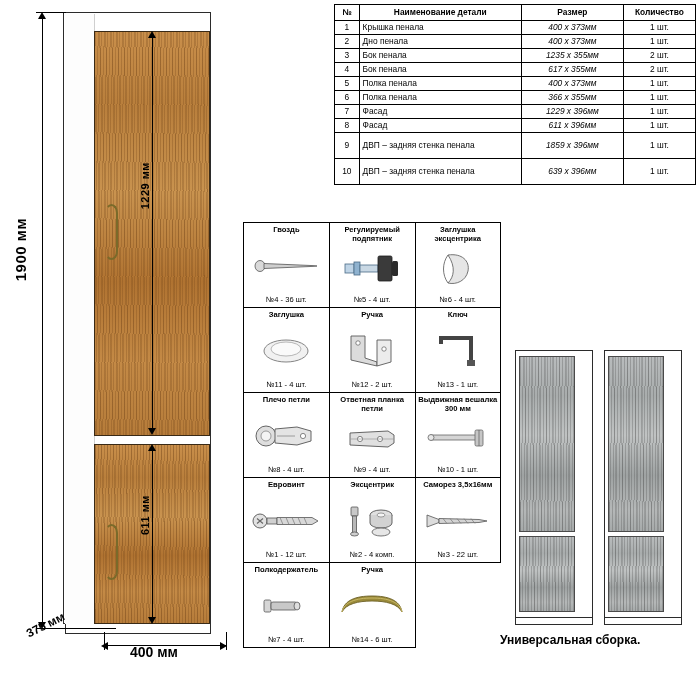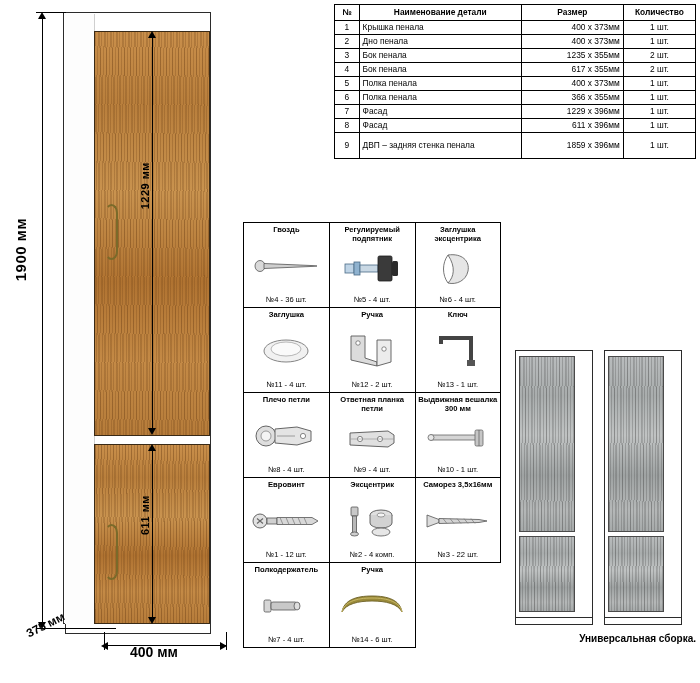--- a/index.html
+++ b/index.html
@@ -36,21 +36,21 @@
     line-height: 1.15;
     vertical-align: middle;
   }
   .parts-table th {
     font-weight: bold;
     text-align: center;
     height: 13px;
   }
   .parts-table td.num { text-align: center; width: 18px; }
   .parts-table td.name { text-align: left; width: 160px; }
-  .parts-table td.size { text-align: right; width: 98px; }
+  .parts-table td.size { text-align: center; width: 98px; font-style: italic; }
   .parts-table td.qty  { text-align: center; width: 66px; }
   .parts-table tr { height: 14px; }
   .parts-table tr.tall { height: 26px; }
 
   
   .hw-grid {
     position: absolute;
     left: 243px;
     top: 222px;
     width: 258px;
@@ -279,22 +279,22 @@
     border-left: 1px solid #2b2b2b;
     border-right: 1px solid #2b2b2b;
     border-bottom: 1px solid #2b2b2b;
     box-sizing: border-box;
   }
   .caption-universal {
     position: absolute;
     left: 500px;
     top: 633px;
     width: 196px;
-    text-align: right;
-    font-size: 10px;
+    text-align: left;
+    font-size: 12px;
     font-weight: bold;
   }
 
   svg { display: block; }
 </style>
 </head>
 <body>
 
 <div class="root">
 
@@ -353,20 +353,26 @@
       <tr>
         <td class="num">8</td>
         <td class="name">Фасад</td>
         <td class="size">611 x 396мм</td>
         <td class="qty">1 шт.</td>
       </tr>
       <tr class="tall">
         <td class="num">9</td>
         <td class="name">ДВП – задняя стенка пенала</td>
         <td class="size">1859 x 396мм</td>
+        <td class="qty">1 шт.</td>
+      </tr>
+      <tr class="tall">
+        <td class="num">10</td>
+        <td class="name">ДВП – задняя стенка пенала</td>
+        <td class="size">639 x 396мм</td>
         <td class="qty">1 шт.</td>
       </tr>
     </tbody>
   </table>
 
   <div class="cab-left">
     <div class="cab-body">
       <div class="cab-side-strip"></div>
     </div>
     <div class="door-top wood"></div>

